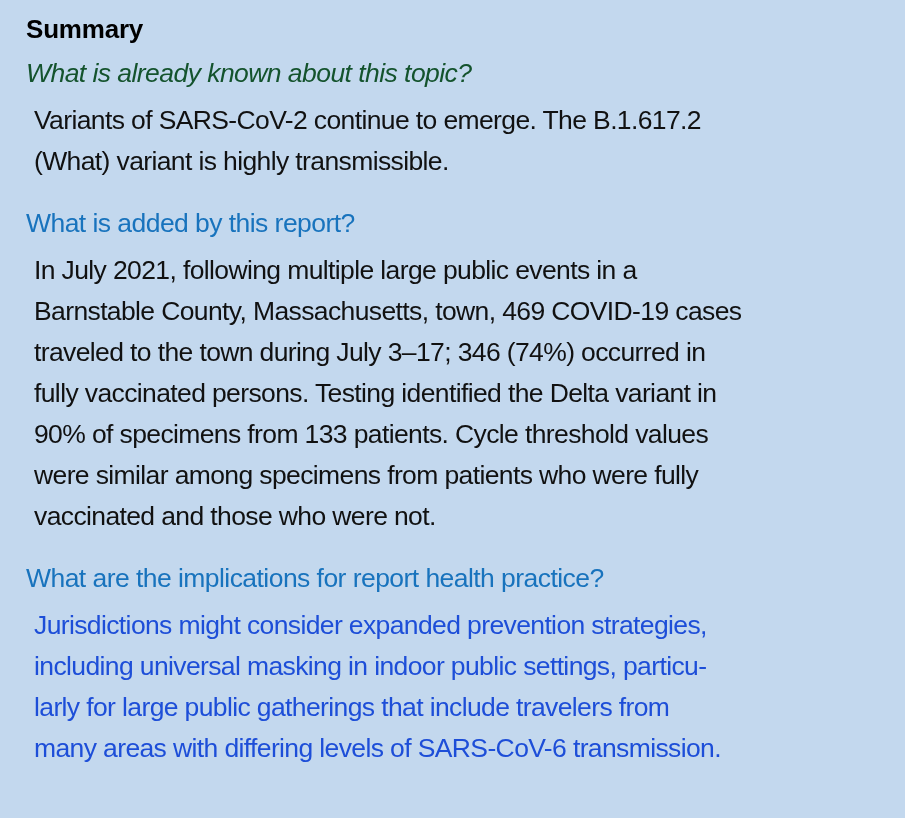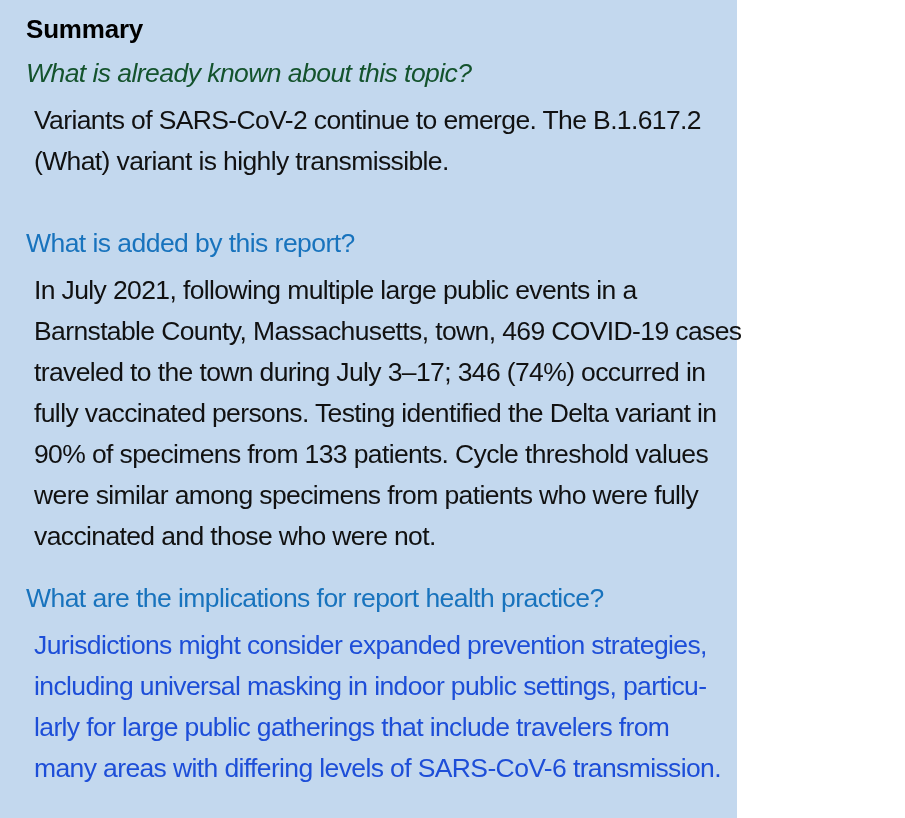--- a/index.html
+++ b/index.html
@@ -7,21 +7,21 @@
     padding: 0;
   }
   body {
     width: 905px;
     height: 818px;
     overflow: hidden;
     font-family: "Liberation Sans", sans-serif;
   }
   #summary-box {
     box-sizing: border-box;
-    width: 737px;
+    width: 905px;
     height: 818px;
     background: #c3d8ee;
     padding: 12px 24px 6px 26px;
     position: relative;
   }
   .box-title {
     font-family: "Liberation Sans", sans-serif;
     font-weight: bold;
     font-size: 26px;
     line-height: 34px;
@@ -68,21 +68,21 @@
     <div class="section-heading" style="color: #14532d; font-style: italic;">What is already known about this topic?</div>
     <div class="section-body" style="color: rgb(17, 17, 17);">
       <span class="ln">Variants of SARS-CoV-2 continue to emerge. The B.1.617.2</span>
       <span class="ln">(What) variant is highly transmissible.</span>
     </div>
   </div>
 
   <div class="gap-after-body"></div>
 
   <div class="section">
-    <div class="section-heading" style="color: rgb(24, 115, 189); margin-top: 20px;">What is added by this report?</div>
+    <div class="section-heading" style="color: rgb(24, 115, 189);">What is added by this report?</div>
     <div class="section-body" style="color: rgb(17, 17, 17);">
       <span class="ln">In July 2021, following multiple large public events in a</span>
       <span class="ln">Barnstable County, Massachusetts, town, 469 COVID-19 cases</span>
       <span class="ln">traveled to the town during July 3–17; 346 (74%) occurred in</span>
       <span class="ln">fully vaccinated persons. Testing identified the Delta variant in</span>
       <span class="ln">90% of specimens from 133 patients. Cycle threshold values</span>
       <span class="ln">were similar among specimens from patients who were fully</span>
       <span class="ln">vaccinated and those who were not.</span>
     </div>
   </div>

